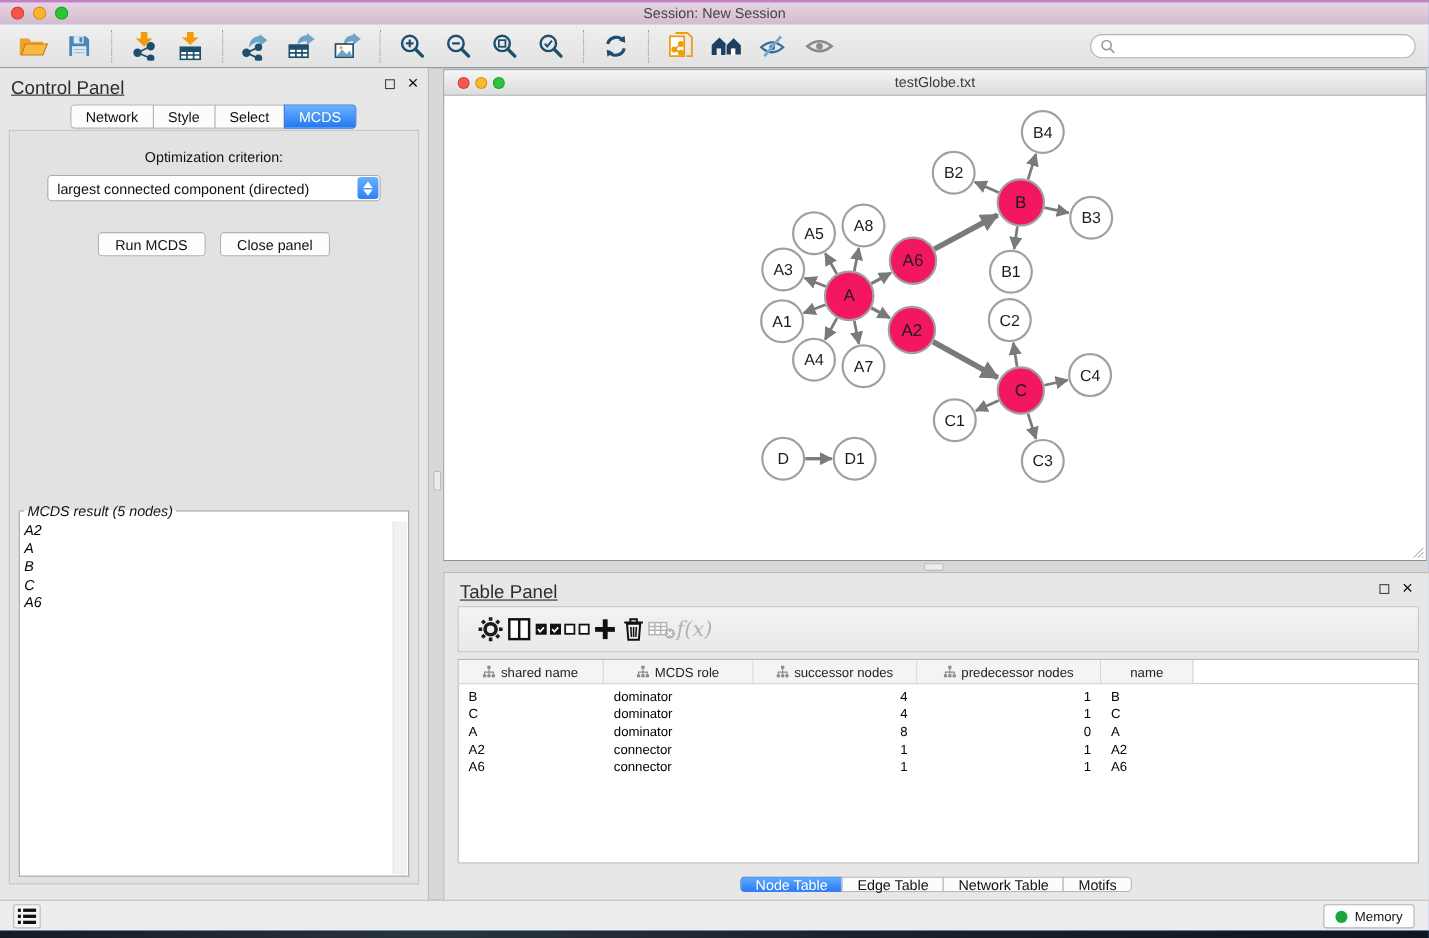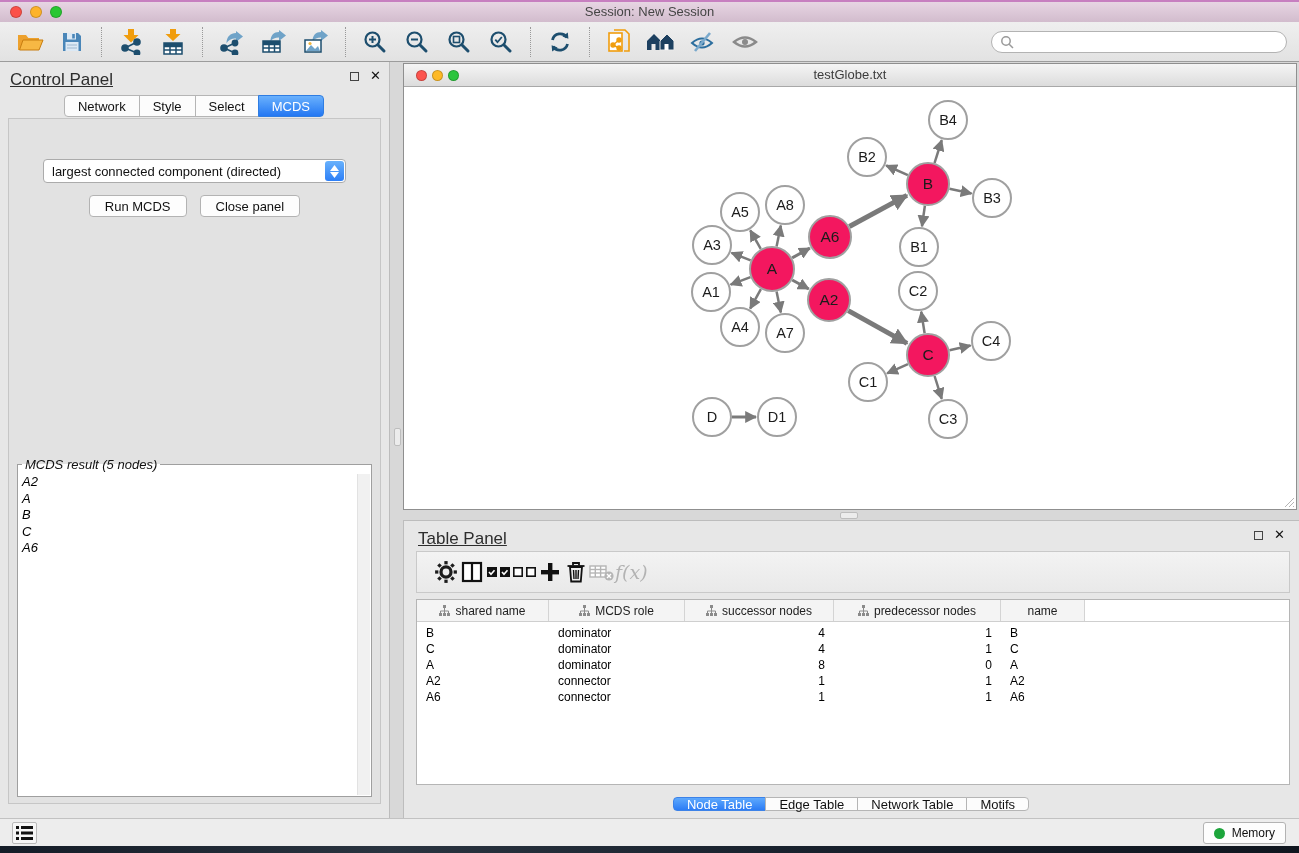--- a/index.html
+++ b/index.html
@@ -45,21 +45,21 @@
   .cp-tab.active { background:linear-gradient(#6ab1fd,#2377f3); color:#fff; border-color:#2f7de2; }
   .cp-body { position:absolute; left:8px; right:8px; top:56px; bottom:14px;
     background:#e2e2e2; border:1px solid #c6c6c6; }
   .opt-label { text-align:center; margin-top:16px; font-size:13px; color:#111; }
   .mac-select { position:absolute; left:34px; right:34px; top:40px; height:24px;
     background:#fff; border:1px solid #ababab; border-radius:4px; display:flex;
     align-items:center; font-size:13px; color:#111; padding-left:8px; }
   .spinner { position:absolute; right:1px; top:1px; bottom:1px; width:19px; border-radius:3px;
     background:linear-gradient(#68b1fc,#2d7ff7); display:flex; flex-direction:column;
     align-items:center; justify-content:center; gap:1px; }
-  .btn-row { position:absolute; top:76px; left:0; right:0; display:flex; justify-content:center; gap:13px; }
+  .btn-row { position:absolute; top:92px; left:0; right:0; display:flex; justify-content:center; gap:13px; }
   .mac-btn { height:22px; padding:0 15px; background:#fdfdfd; border:1px solid #b3b3b3;
     border-radius:4px; font-size:13px; color:#111; }
   .mcds { position:absolute; left:8px; right:8px; top:338px; bottom:6px;
     background:#fff; border:1px solid #9f9f9f; padding:2px 0 0 0;font-style:italic; }
   .mcds legend { font-size:13px; color:#111; margin-left:4px; padding:0 3px; }
   .mcds-item { font-size:13px; line-height:16.5px; padding-left:4px; color:#000; }
   .scroll-track { position:absolute; top:2px; right:1px; bottom:1px; width:13px;
     background:#f1f1f1; border-left:1px solid #e2e2e2; }
 
   
@@ -300,20 +300,21 @@
           <span class="close-icon">✕</span>
         </span>
       </div>
       <div class="cp-tabs" id="cpTabs">
           <div class="cp-tab">Network</div>
           <div class="cp-tab">Style</div>
           <div class="cp-tab">Select</div>
           <div class="cp-tab active">MCDS</div>
         </div>
       <div class="cp-body">
+        <div class="opt-label">Optimization criterion:</div>
         <div class="mac-select">
           <span>largest connected component (directed)</span>
           <span class="spinner">
             <svg width="9" height="6" viewBox="0 0 9 6">
                 <path d="M4.5 0 L9 6 H0 z" fill="#fff"></path>
               </svg>
             <svg width="9" height="6" viewBox="0 0 9 6">
                 <path d="M4.5 6 L0 0 H9 z" fill="#fff"></path>
               </svg>
           </span>

